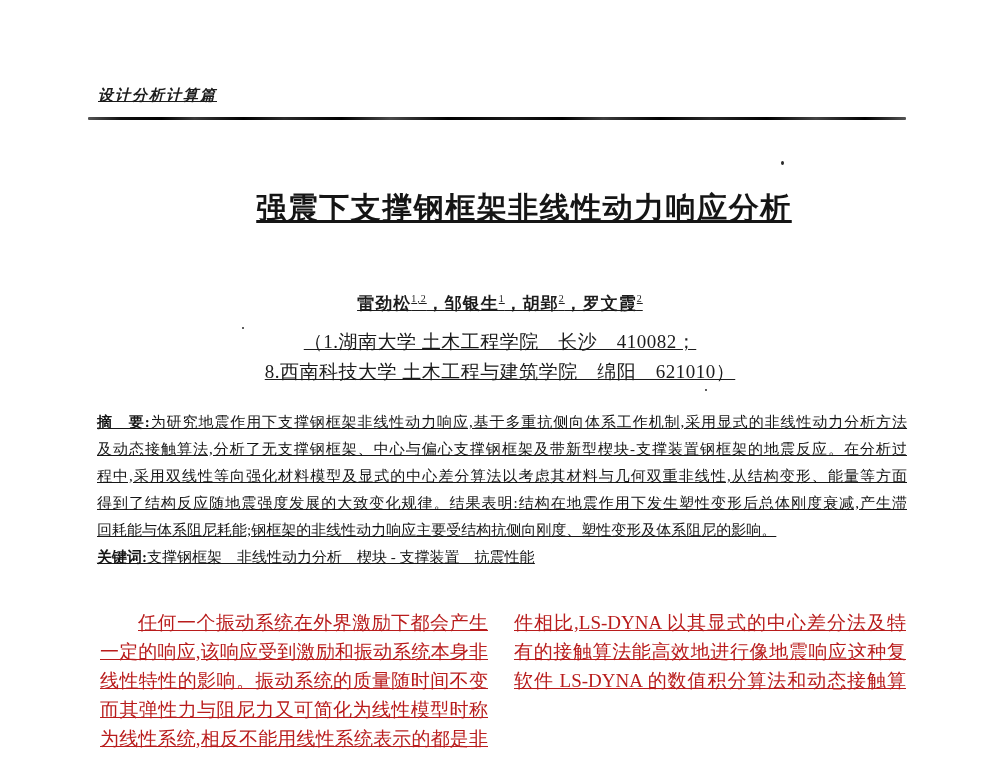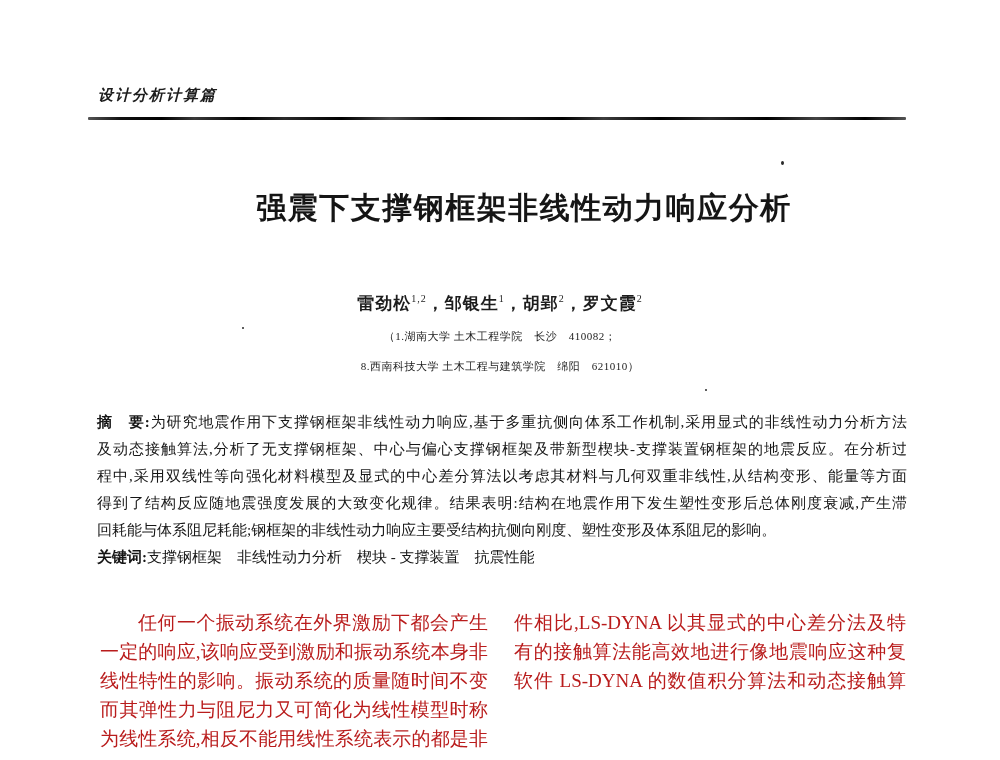--- a/index.html
+++ b/index.html
@@ -1,15 +1,15 @@
 <!DOCTYPE html>
 <html><head>
 <meta charset="utf-8">
 <style>
-  * { margin: 0; padding: 0; box-sizing: border-box; }
+  * { margin: 0; padding: 0; box-sizing: border-box; text-decoration: underline; }
   html, body { width: 1000px; height: 760px; }
   body {
     position: relative;
     width: 1000px; height: 760px;
     background: #ffffff;
     color: #1c1c1c;
     font-family: "Liberation Serif", "DejaVu Serif", serif;
     overflow: hidden;
   }
   .abs { position: absolute; }
@@ -37,21 +37,21 @@
     padding-left: 48px;
   }
   .authors-line {
     left: 0; top: 292px; width: 1000px;
     text-align: center;
     font-size: 17px; font-weight: 600; letter-spacing: 1px;
   }
   .authors-line sup { font-size: 10px; font-weight: 400; }
   .affil-line {
     left: 0; width: 1000px; text-align: center;
-    font-size: 11px; letter-spacing: 0.5px;
+    font-size: 19px; letter-spacing: 0.5px;
   }
   .affil-1 { top: 329px; }
   .affil-2 { top: 359px; }
 
   .abstract-block {
     left: 97px; top: 409px; width: 810px;
     font-size: 15px; line-height: 27px;
     color: #161616;
   }
   .jline { text-align: justify; text-align-last: justify; white-space: pre-wrap; }

